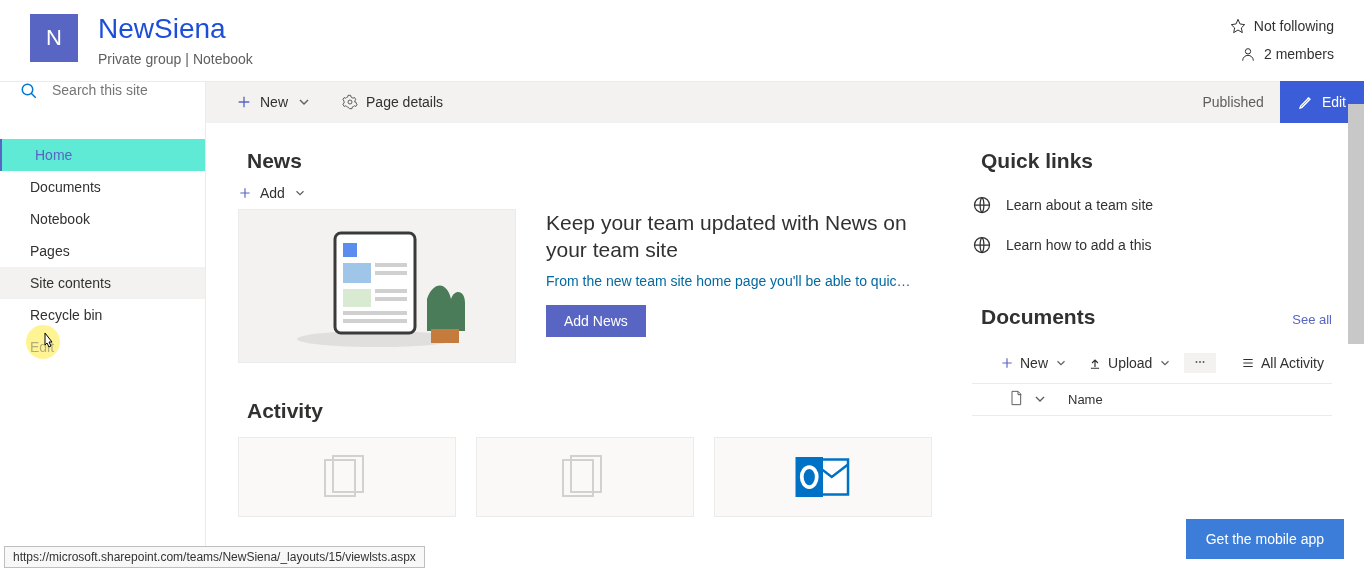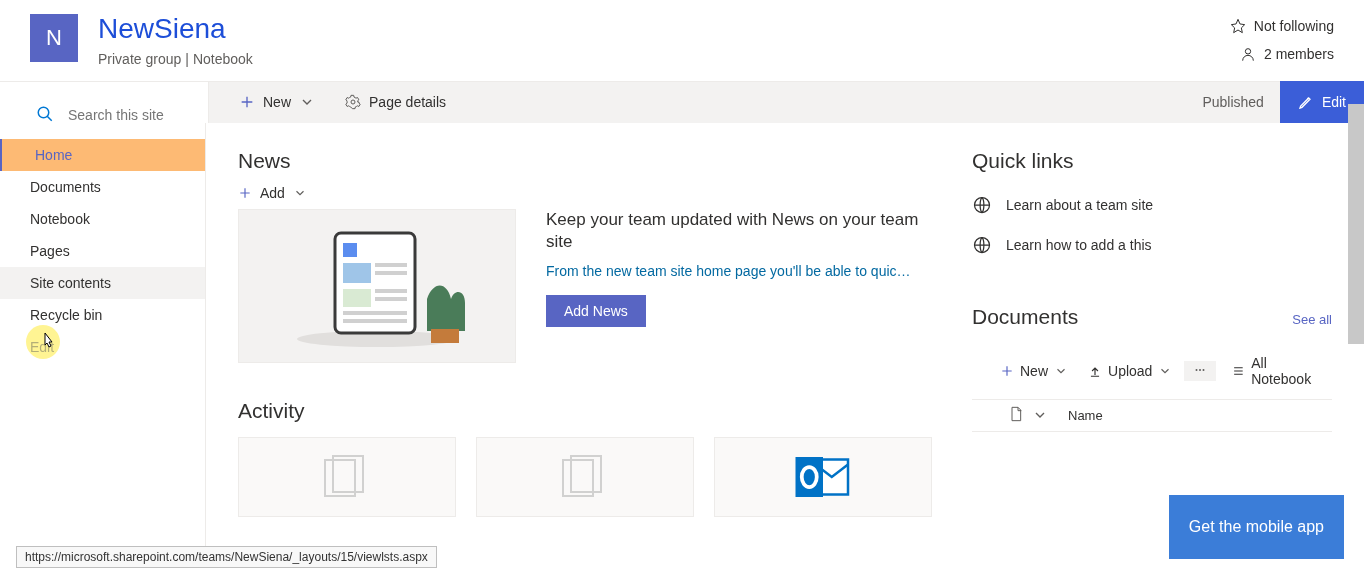--- a/index.html
+++ b/index.html
@@ -10,54 +10,54 @@
 .site-info { flex: 1; }
 .site-title { font-size: 28px; font-weight: 300; color: #1d4ed8; line-height: 1.1; }
 .site-subtitle { font-size: 14px; color: #605e5c; margin-top: 6px; }
 .site-subtitle .sep { margin: 0 4px; }
 .site-subtitle .classification { color: #605e5c; }
 .header-right { display: flex; flex-direction: column; align-items: flex-end; gap: 12px; padding-top: 4px; }
 .hr-item { display: flex; align-items: center; gap: 8px; font-size: 14px; color: #323130; cursor: pointer; }
 .hr-item svg { width: 16px; height: 16px; }
 
 .chrome-row { display: flex; height: 42px; border-top: 1px solid #edebe9; }
-.search { display: flex; align-items: flex-end; flex: 0 0 206px; padding-left: 36px; border-right: 1px solid #edebe9; }
+.search { display: flex; align-items: flex-start; flex: 0 0 206px; padding-left: 20px; border-right: 1px solid #edebe9; }
 .search svg { width: 18px; height: 18px; color: #0078d4; margin-right: 14px; }
 .search input { border: none; outline: none; font-size: 14px; color: #605e5c; width: 140px; background: transparent; }
 
 .cmdbar { flex: 1; display: flex; align-items: center; padding-left: 20px; background: #f3f2f1; }
 .cmd-btn { display: flex; align-items: center; gap: 8px; padding: 6px 10px; font-size: 14px; color: #323130; cursor: pointer; margin-right: 10px; }
 .cmd-btn svg { width: 16px; height: 16px; }
 .cmd-spacer { flex: 1; }
 .pub-label { font-size: 14px; color: #605e5c; padding: 0 16px; }
 .edit-btn { display: flex; align-items: center; gap: 8px; background: #3b5ed8; color: #fff; height: 42px; padding: 0 18px; font-size: 14px; cursor: pointer; }
 .edit-btn svg { width: 16px; height: 16px; }
 
 .body-row { display: flex; height: calc(568px - 90px - 42px); position: relative; }
 .leftnav { flex: 0 0 206px; border-right: 1px solid #edebe9; padding-top: 16px; position: relative; }
 .nav-item { display: block; padding: 8px 16px 8px 30px; font-size: 14px; color: #323130; cursor: pointer; position: relative; }
-.nav-item.active { color: #5865c3; background: #fdba74; padding-left: 35px; }
+.nav-item.active { color: #5865c3; background: #5eead4; padding-left: 35px; }
 .nav-item.active::before { content: ""; position: absolute; left: 0; top: 0; bottom: 0; width: 2px; background: #5865c3; }
 .nav-item.edit { color: #5865c3; }
 .nav-item.hover { background: #f3f2f1; }
 .cursor-spot { position: absolute; width: 34px; height: 34px; border-radius: 50%; background: rgba(255,235,59,0.55); left: 26px; top: 202px; z-index: 5; pointer-events: none; }
 .cursor-hand { position: absolute; left: 38px; top: 208px; z-index: 6; font-size: 18px; pointer-events: none; }
 
 .main { flex: 1; padding: 26px 32px; overflow: hidden; display: flex; gap: 40px; }
 .col-left { flex: 1; min-width: 0; }
 .col-right { flex: 0 0 360px; }
 
-.sec-title { font-size: 21px; font-weight: 400; margin-bottom: 12px; }
+.sec-title { font-size: 21px; font-weight: 700; margin-bottom: 12px; margin-left: 9px; }
 .add-link { display: flex; align-items: center; gap: 8px; font-size: 14px; color: #323130; cursor: pointer; margin-bottom: 8px; }
 .add-link svg { width: 14px; height: 14px; color: #5865c3; }
 
 .news-row { display: flex; gap: 30px; align-items: flex-start; }
 .news-thumb { width: 278px; height: 154px; background: #f3f2f1; border: 1px solid #edebe9; display: flex; align-items: center; justify-content: center; }
 .news-text { flex: 1; }
-.news-heading { font-size: 17px; color: #323130; margin-bottom: 10px; line-height: 1.3; }
+.news-heading { font-size: 21px; color: #323130; margin-bottom: 10px; line-height: 1.3; }
 .news-body { font-size: 14px; color: #0369a1; max-width: 390px; white-space: nowrap; overflow: hidden; text-overflow: ellipsis; }
 .add-news-btn { display: inline-block; background: #5865c3; color: #fff; padding: 8px 18px; font-size: 14px; margin-top: 16px; cursor: pointer; }
 
 .activity-sec { margin-top: 36px; }
 .activity-row { display: flex; gap: 20px; margin-top: 14px; }
 .act-card { width: 220px; height: 80px; background: #faf9f8; border: 1px solid #edebe9; display: flex; align-items: center; justify-content: center; }
 .act-card svg { width: 64px; height: 50px; opacity: 0.35; }
 .act-card.outlook svg { opacity: 1; }
 
 .ql-item { display: flex; align-items: center; gap: 14px; padding: 10px 0; font-size: 14px; cursor: pointer; }
@@ -67,23 +67,23 @@
 .docs-head { display: flex; align-items: baseline; justify-content: space-between; }
 .see-all { font-size: 13px; color: #5865c3; cursor: pointer; }
 .doc-cmdbar { display: flex; align-items: center; gap: 4px; padding: 10px 0 8px 20px; font-size: 14px; }
 .doc-cmd { display: flex; align-items: center; gap: 6px; padding: 4px 8px; cursor: pointer; }
 .doc-cmd svg { width: 14px; height: 14px; }
 .doc-more { padding: 2px 8px; background: #f3f2f1; cursor: pointer; }
 .doc-table-head { display: flex; align-items: center; padding: 6px 0 6px 56px; border-bottom: 1px solid #edebe9; border-top: 1px solid #edebe9; font-size: 13px; color: #323130; }
 .doc-table-head svg { width: 16px; height: 16px; position: absolute; }
 .doc-fileicon { position: relative; width: 40px; }
 
-.mobile-btn { position: absolute; right: 20px; bottom: 0; background: #3b7dd8; color: #fff; padding: 23px 20px; font-size: 16px; cursor: pointer; }
-
-.status-bar { position: absolute; left: 16px; bottom: 0; height: 22px; border: 1px solid #bfbfbf; background: #f8f8f8; font-size: 12px; padding: 2px 8px; color: #333; display: flex; align-items: center; z-index: 10; }
+.mobile-btn { position: absolute; right: 20px; bottom: 0; background: #3b7dd8; color: #fff; padding: 12px 20px; font-size: 14px; cursor: pointer; }
+
+.status-bar { position: absolute; left: 4px; bottom: 0; height: 22px; border: 1px solid #bfbfbf; background: #f8f8f8; font-size: 12px; padding: 2px 8px; color: #333; display: flex; align-items: center; z-index: 10; }
 
 .scrollbar-stub { position: absolute; right: 0; top: 104px; width: 16px; height: 240px; background: #c8c8c8; border-radius: 0; }
 .chev { width: 10px; height: 10px; }
 </style>
 </head>
 <body>
 
 <div class="header">
   <div class="site-logo">N</div>
   <div class="site-info">
@@ -272,21 +272,21 @@
                 <circle cx="5" cy="12" r="2"></circle>
                 <circle cx="12" cy="12" r="2"></circle>
                 <circle cx="19" cy="12" r="2"></circle>
               </svg>
           </div>
           <div style="flex:1"></div>
           <div class="doc-cmd">
             <svg viewBox="0 0 24 24" fill="none" stroke="#323130" stroke-width="2">
                 <path d="M4 6h16M4 12h16M4 18h16"></path>
               </svg>
-            <span>All Notebook</span>
+            <span>All Activity</span>
           </div>
         </div>
         <div class="doc-table-head">
           <div class="doc-fileicon">
             <svg viewBox="0 0 24 24" fill="none" stroke="#605e5c" stroke-width="1.5" style="position:static;width:16px;height:16px;margin-left:-20px">
                 <path d="M6 2h9l4 4v16H6z"></path>
                 <path d="M15 2v5h5"></path>
               </svg>
           </div>
           <span>Name</span>

